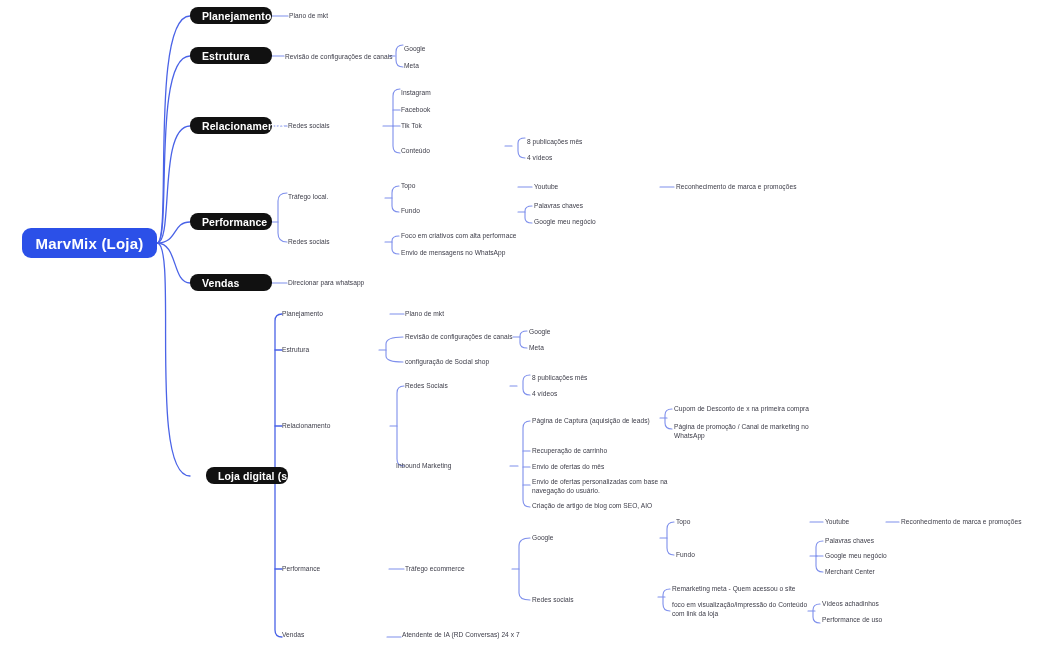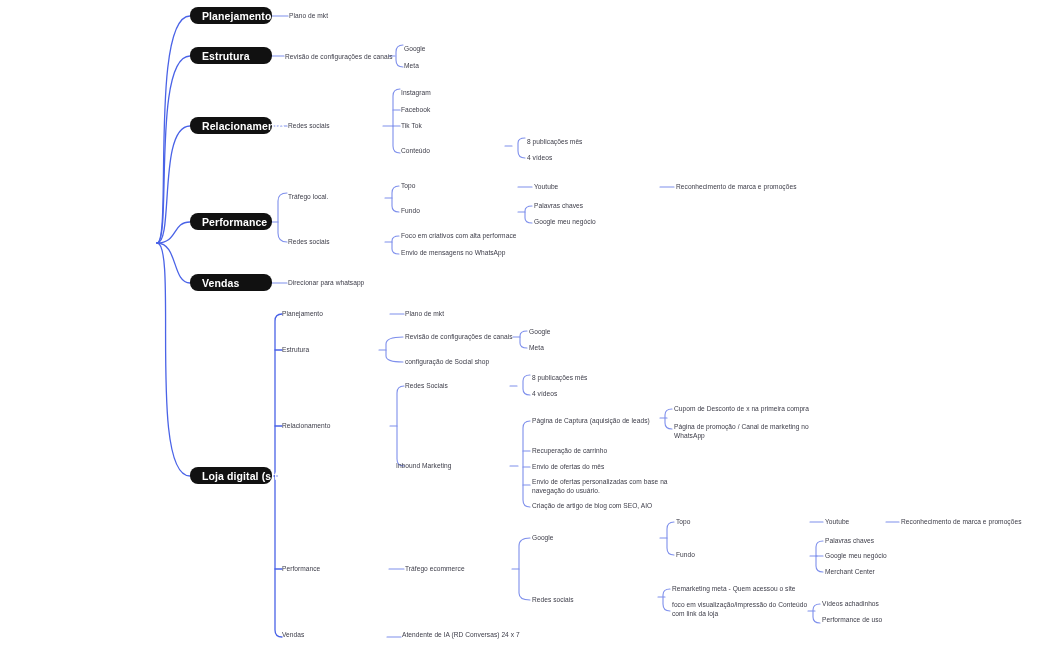--- a/index.html
+++ b/index.html
@@ -165,37 +165,40 @@
       <path d="M658,597 L665,597"></path>
       <path d="M670,589 Q663,589 663,595 L663,604 Q663,611 670,611"></path>
 
       <path d="M808,611 L815,611"></path>
       <path d="M820,604 Q813,604 813,610 L813,617 Q813,623 820,623"></path>
 
       <path d="M387,637 L401,637"></path>
     </g>
   </svg>
 
+  <div class="node-box node-root" style="left:22px; top:228px; width:135px; height:30px;">
+    <span>MarvMix (Loja)</span>
+  </div>
 
   <div class="node-box node-topic" style="left:190px; top:7px; width:82px; height:17px;">
     <span>Planejamento</span>
   </div>
   <div class="node-box node-topic" style="left:190px; top:47px; width:82px; height:17px;">
     <span>Estrutura</span>
   </div>
   <div class="node-box node-topic" style="left:190px; top:117px; width:82px; height:17px;">
     <span>Relacionamento</span>
   </div>
   <div class="node-box node-topic" style="left:190px; top:213px; width:82px; height:17px;">
     <span>Performance</span>
   </div>
   <div class="node-box node-topic" style="left:190px; top:274px; width:82px; height:17px;">
     <span>Vendas</span>
   </div>
-  <div class="node-box node-topic" style="left:190px; top:467px; width:82px; height:17px;">
+  <div class="node-box node-topic" style="left:206px; top:467px; width:82px; height:17px;">
     <span>Loja digital (site)</span>
   </div>
 
   <div class="leaf-label" style="left:289px; top:12px;  width:120px;">Plano de mkt</div>
   <div class="leaf-label" style="left:285px; top:53px;  width:118px;">Revisão de configurações de canais</div>
   <div class="leaf-label" style="left:404px; top:45px;  width:90px;">Google</div>
   <div class="leaf-label" style="left:404px; top:62px;  width:90px;">Meta</div>
   <div class="leaf-label" style="left:288px; top:122px; width:100px;">Redes sociais</div>
   <div class="leaf-label" style="left:401px; top:89px;  width:90px;">Instagram</div>
   <div class="leaf-label" style="left:401px; top:106px; width:90px;">Facebook</div>

